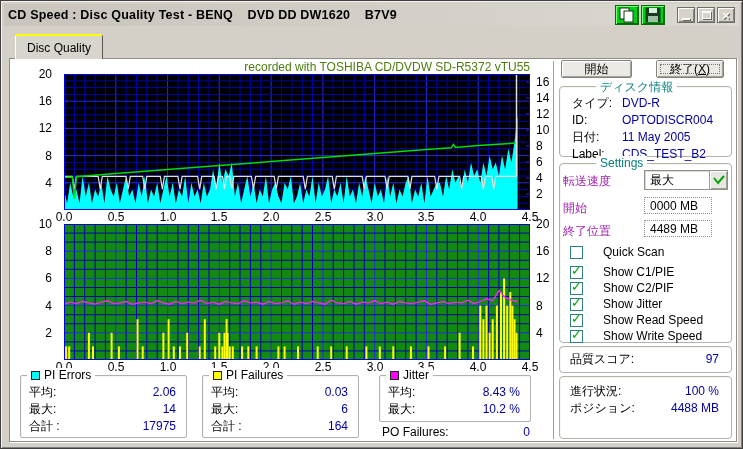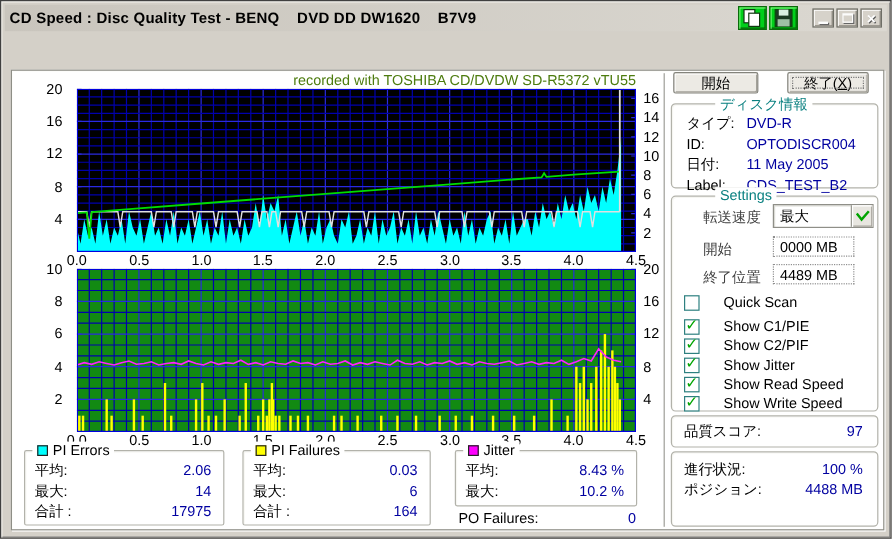--- a/index.html
+++ b/index.html
@@ -56,21 +56,21 @@
     display:flex;align-items:center;justify-content:center;font-family:inherit;padding:0;}
   .btn.exit{box-shadow:inset 1px 1px 0 #fff, inset -1px -1px 0 #a3a199, inset 0 0 0 2px #e4e2dc;}
   .btn.exit::after{content:"";position:absolute;inset:3px;border:1px dotted #777;pointer-events:none;}
   .u{text-decoration:underline;}
   .group{position:absolute;border:1px solid #b2b2aa;border-radius:4px;background:#fff;
     box-shadow:1px 1px 0 #fff, inset 1px 1px 0 #f6f6f2;}
   .caption{position:absolute;top:-8px;left:8px;background:#fff;padding:0 4px;font-size:12px;color:#0a8080;margin-left:28px;}
   .drow{display:flex;padding-left:12px;line-height:17px;font-size:12px;}
   .disc .rows{padding-top:8px;}
   .dl{width:50px;color:#000;} .dv{color:#0000a0;}
-  .set-label{position:absolute;font-size:12px;color:#404040;left:26px;}
+  .set-label{position:absolute;font-size:12px;color:#a21caf;left:3px;}
   .combo{position:absolute;left:84px;top:6px;width:84px;height:20px;background:#fff;
     border:1px solid #8f8f88;box-shadow:inset 1px 1px 0 #dcdcd6;display:flex;align-items:center;}
   .combo-val{flex:1;padding-left:5px;font-size:12px;color:#000;}
   .combo-btn{width:18px;height:18px;background:#e8e6e0;border-left:1px solid #9a9a92;
     box-shadow:inset 1px 1px 0 #fff, inset -1px -1px 0 #a3a199;display:flex;align-items:center;justify-content:center;}
   .field{position:absolute;left:84px;width:68px;height:17px;background:#fff;border:1px dotted #8f8f8f;
     font-size:12px;color:#000;display:flex;align-items:center;padding-left:5px;}
   .cbrow{position:absolute;left:10px;display:flex;align-items:center;gap:20px;height:14px;}
   .cb{width:13px;height:13px;background:#fff;border:1px solid #2e8080;position:relative;flex:none;}
   .ck{position:absolute;left:0px;top:-3px;font-size:13px;font-weight:bold;color:#00a400;line-height:13px;}
@@ -110,20 +110,23 @@
         <div class="wbtn">
             <span class="glyph-max"></span>
           </div>
         <div class="wbtn close">
             <span>×</span>
           </div>
       </div>
     </div>
   </div>
 
+  <div class="tab">
+    <span>Disc Quality</span>
+  </div>
 
   <div class="page">
 
     <div class="chart-title">recorded with TOSHIBA CD/DVDW SD-R5372 vTU55</div>
 
     <div id="yl1" class="ycol yl1">
         <span style="top: 102px;">4</span>
         <span style="top: 75px;">8</span>
         <span style="top: 47px;">12</span>
         <span style="top: 20px;">16</span>

